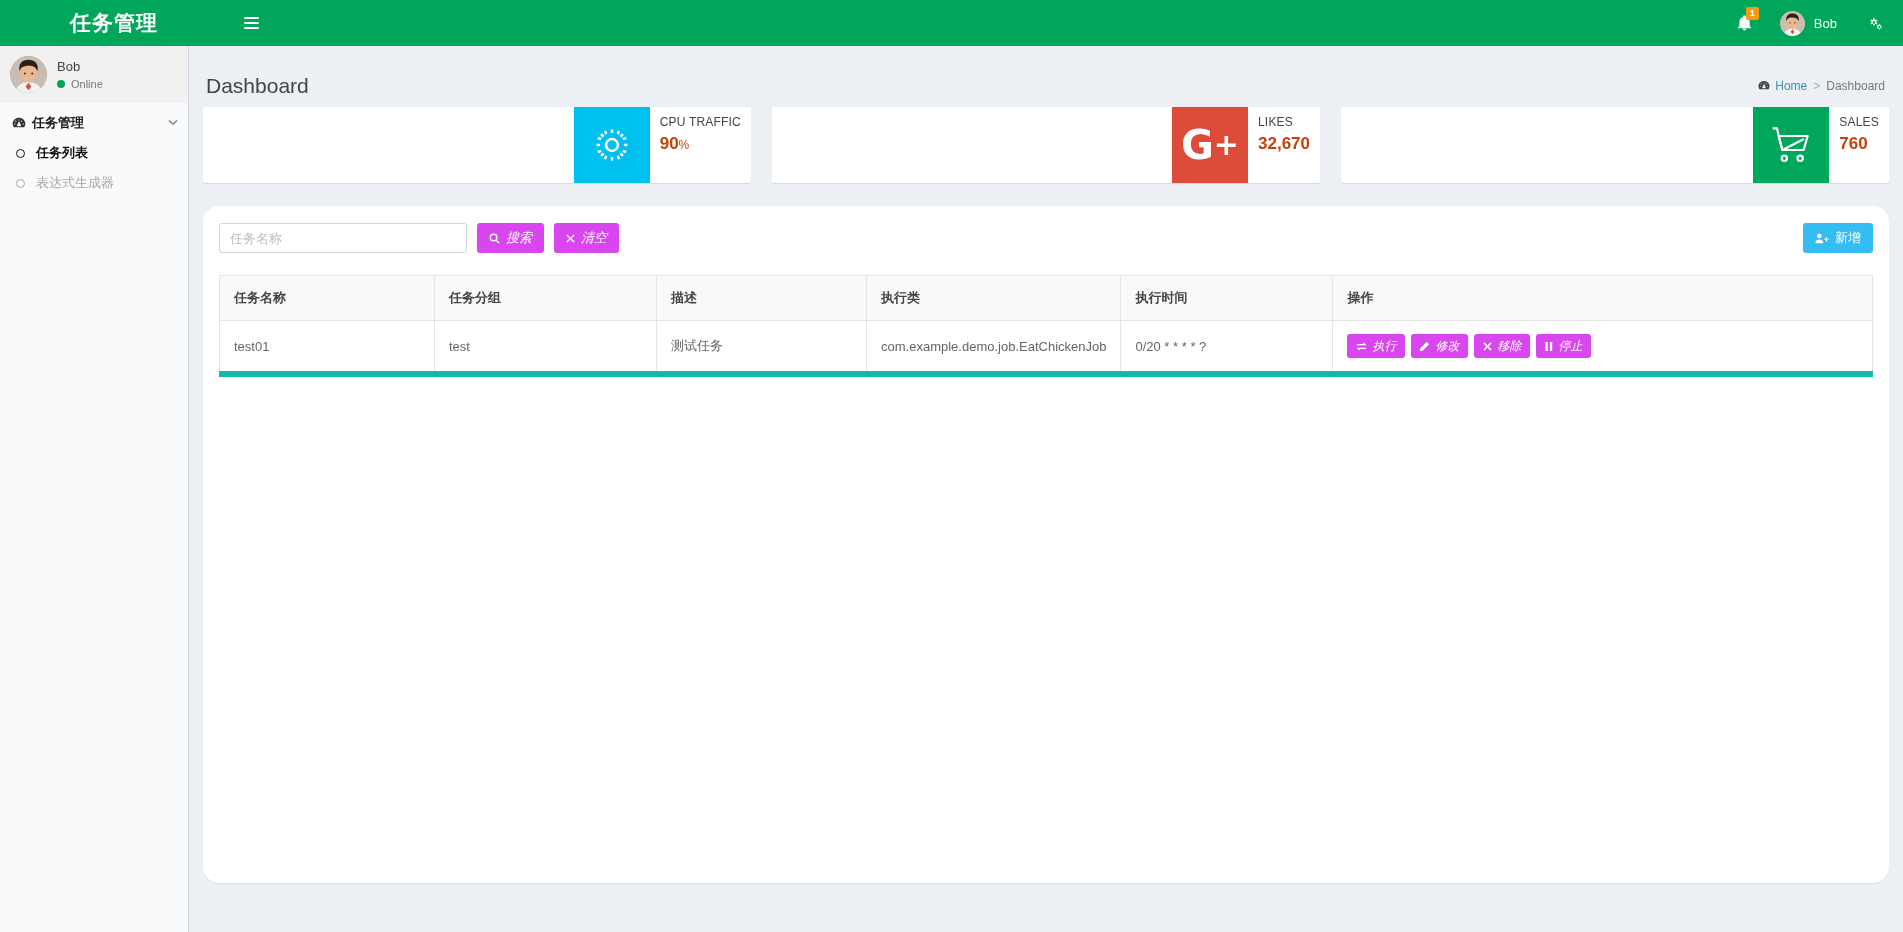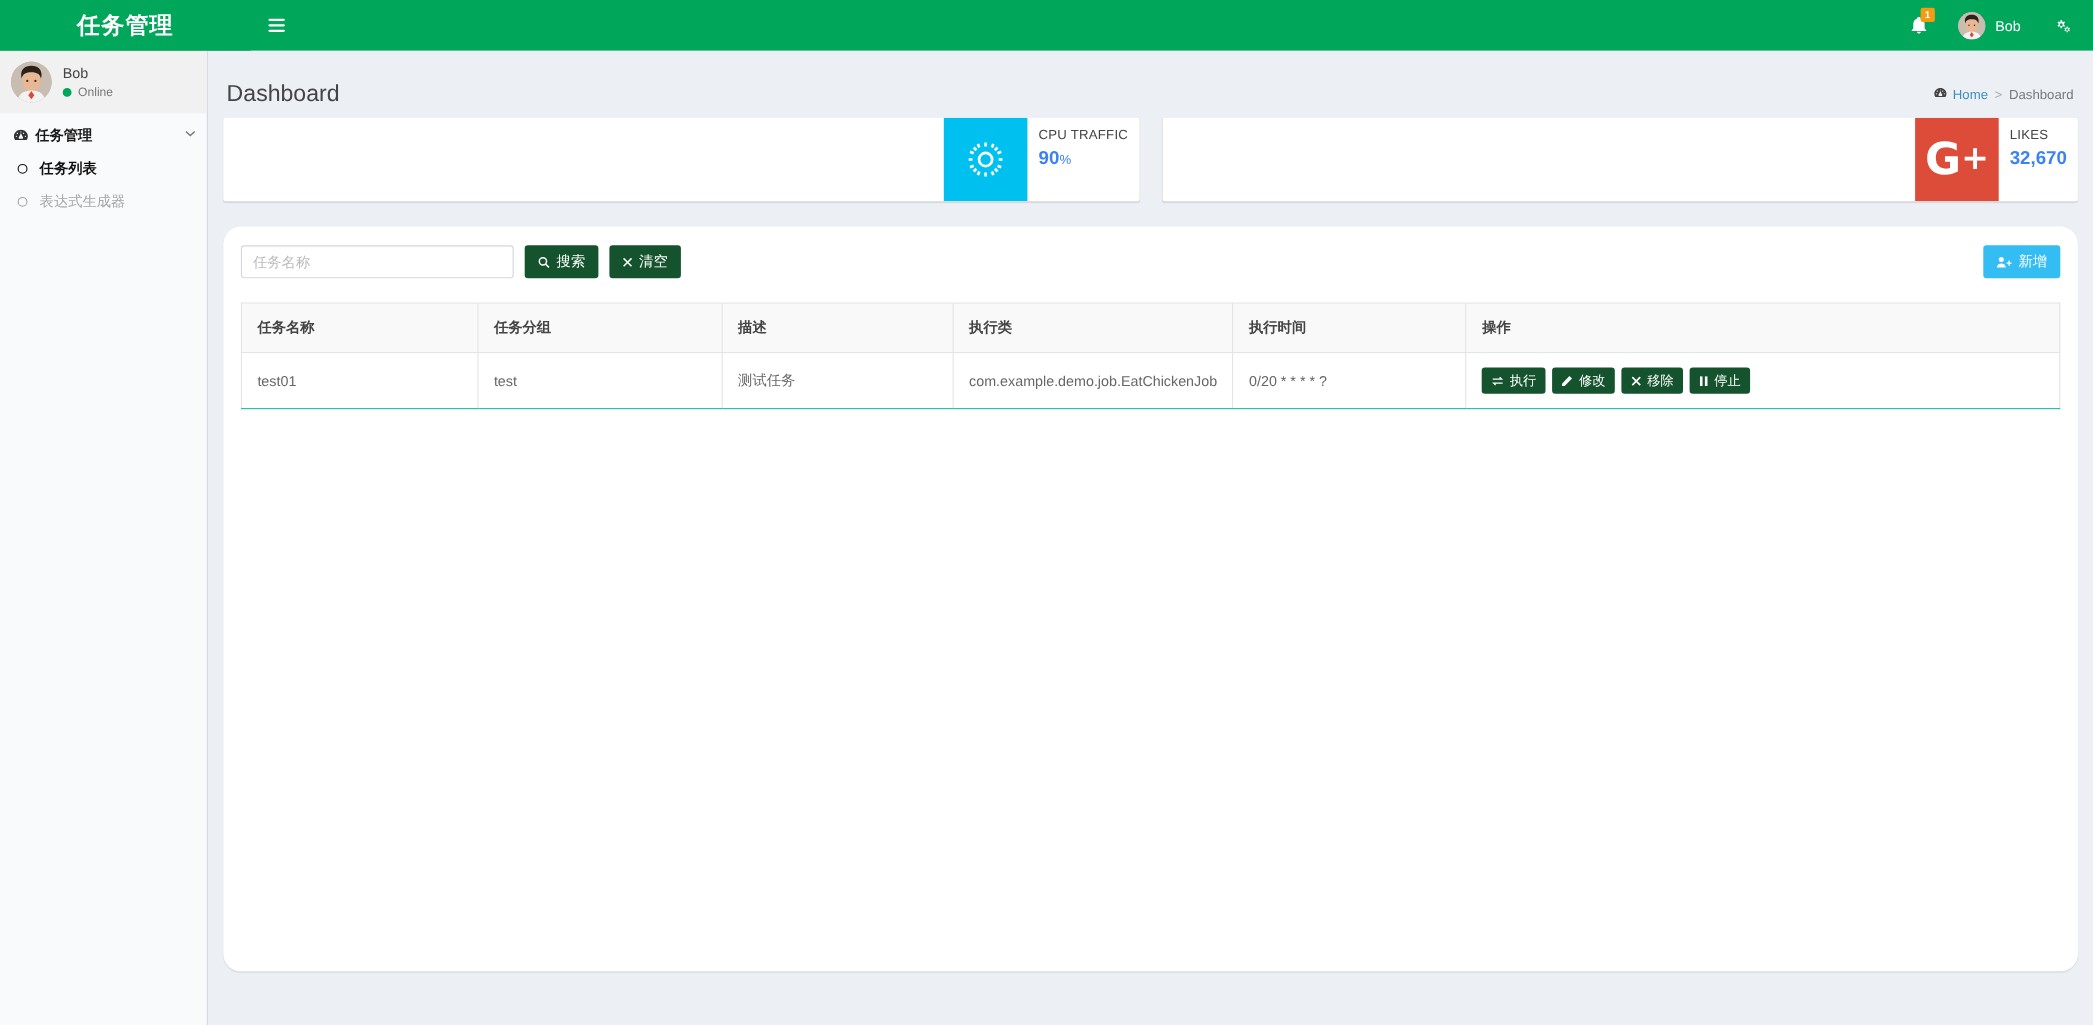--- a/index.html
+++ b/index.html
@@ -141,21 +141,21 @@
     color: #fff;
   }
   .info-box-content {
     padding: 8px 10px; display: flex; flex-direction: column;
     justify-content: flex-start;
   }
   .info-box-text {
     font-size: 12px; color: #444; text-transform: uppercase;
     letter-spacing: 0.2px; margin-bottom: 5px; white-space: nowrap;
   }
-  .info-box-number { font-size: 17px; font-weight: bold; color: #3b82f6; }
+  .info-box-number { font-size: 17px; font-weight: bold; color: #c2410c; }
   .info-box-number .unit { font-size: 12px; font-weight: normal; }
   .gplus {
     font-size: 40px; font-weight: bold; color: #fff;
     font-family: "DejaVu Sans", sans-serif; line-height: 1;
     display: flex; align-items: center;
   }
 
   
   .main-panel {
     margin: 23px 14px 0 14px;
@@ -177,21 +177,21 @@
     outline: none; background: #fff;
   }
   .search-input::placeholder { color: #bbb; }
   .btn {
     height: 30px; border: none; border-radius: 3px;
     font-size: 13px; color: #fff; cursor: pointer;
     display: inline-flex; align-items: center; gap: 6px;
     padding: 0 12px; font-family: "Liberation Sans", sans-serif;
     white-space: nowrap;
   }
-  .btn-primary { background: #14532d; }
+  .btn-primary { background: #d946ef; font-style: italic; }
   .btn-info { background: #34bdf2; }
   .btn .bicon { font-size: 11px; display: inline-flex; }
   .ml10 { margin-left: 10px; }
 
   
   table.data-table {
     width: 100%; border-collapse: collapse;
     border: 1px solid #e4e4e4;
     font-size: 13px;
   }
@@ -199,21 +199,21 @@
     background: #f9f9f9; text-align: left;
     padding: 13px 14px; font-size: 13px;
     color: #444; font-weight: bold;
     border-bottom: 1px solid #e4e4e4;
     border-right: 1px solid #e4e4e4;
   }
   table.data-table thead th:last-child { border-right: none; }
   table.data-table tbody td {
     padding: 13px 14px; color: #666;
     border-right: 1px solid #e4e4e4;
-    border-bottom: 1px solid #14b8a6;
+    border-bottom: 6px solid #14b8a6;
     vertical-align: middle;
   }
   table.data-table tbody td:last-child { border-right: none; }
   .col-name { width: 215px; }
   .col-group { width: 222px; }
   .col-desc { width: 210px; }
   .col-class { width: 224px; }
   .col-time { width: 212px; }
   .action-cell { display: flex; gap: 6px; }
   .btn-sm {
@@ -366,20 +366,34 @@
     <div class="info-box">
       <div class="info-box-icon" style="background:#dd4b39">
         <span class="gplus">G<span style="font-size:30px;">+</span></span>
       </div>
       <div class="info-box-content">
         <span class="info-box-text">LIKES</span>
         <span class="info-box-number"><span>32,670</span><span class="unit"></span></span>
       </div>
     </div>
 
+    <div class="info-box">
+      <div class="info-box-icon" style="background:#00a65a">
+        <svg width="44" height="40" viewBox="0 0 26 24" fill="none" stroke="#fff" stroke-width="1.3" stroke-linejoin="round">
+          <path d="M2 2h2.6l1 4.6M5.6 6.6H23l-2.4 8.4H7.8L5.6 6.6z"></path>
+          <path d="M5.6 6.6l2.2 8.4 13-6.6"></path>
+          <circle cx="9" cy="20" r="1.6"></circle>
+          <circle cx="18.5" cy="20" r="1.6"></circle>
+        </svg>
+      </div>
+      <div class="info-box-content">
+        <span class="info-box-text">SALES</span>
+        <span class="info-box-number"><span>760</span><span class="unit"></span></span>
+      </div>
+    </div>
 
 
   </div>
 
   <div class="main-panel">
 
     <div class="toolbar">
       <div class="toolbar-left">
         <input class="search-input" type="text" placeholder="任务名称" style="">
         <button class="btn btn-primary ml10">

